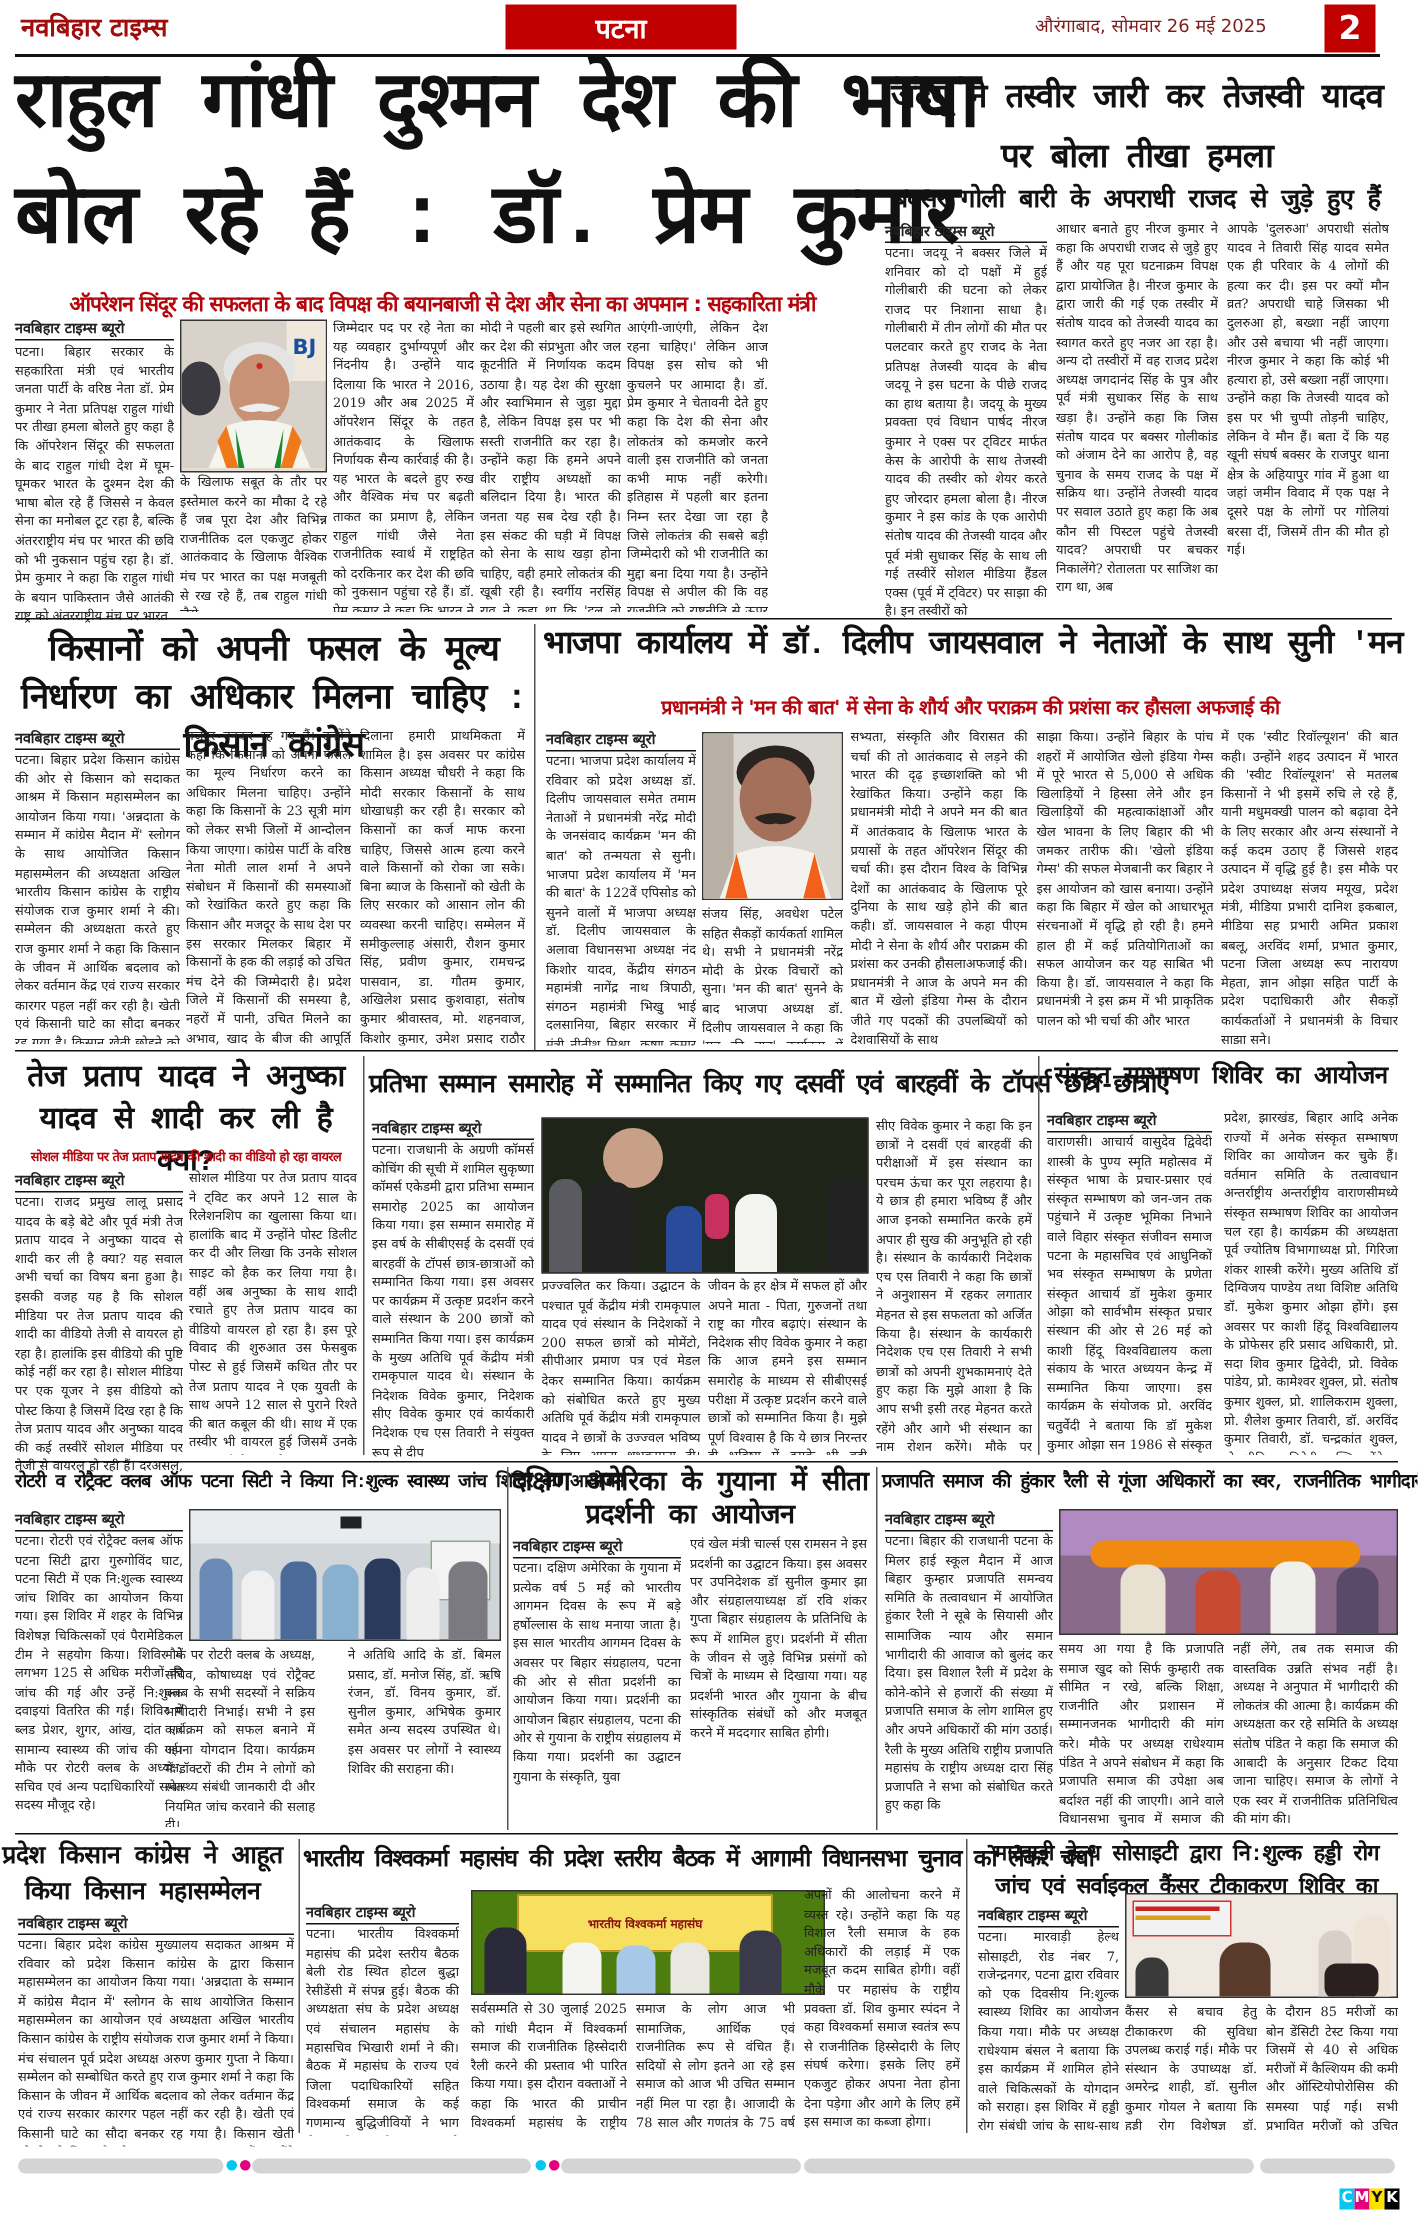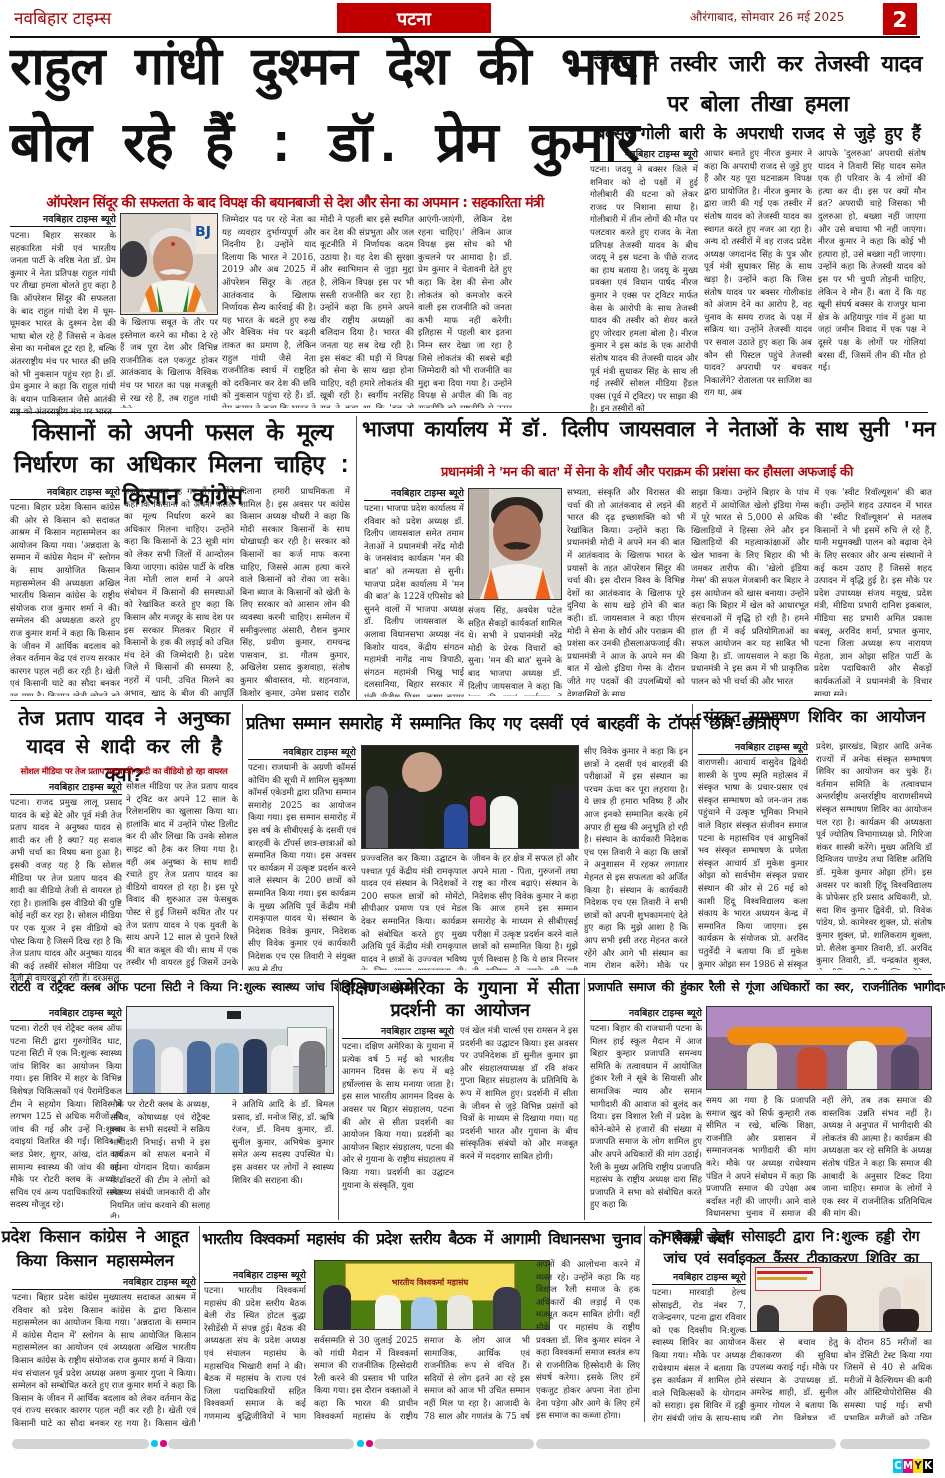--- a/index.html
+++ b/index.html
@@ -1,26 +1,26 @@
 <!DOCTYPE html>
 <html><head>
 <meta charset="utf-8">
 <style>
 *{box-sizing:border-box;margin:0;padding:0}
 html,body{width:945px;height:1478px;background:#fff;overflow:hidden}
 body{position:relative;font-family:"DejaVu Serif",serif;color:#111}
 .abs{position:absolute}
-.mast-name{left:14px;top:6px;font-family:"DejaVu Sans",sans-serif;font-weight:normal;color:#a00b0b;font-size:17px}
+.mast-name{left:14px;top:6px;font-family:"DejaVu Sans",sans-serif;font-weight:bold;color:#a00b0b;font-size:17px}
 .mast-city{left:337px;top:3px;width:154px;height:30px;background:#c00000;color:#fff;font-family:"DejaVu Sans",sans-serif;font-weight:bold;font-size:18px;display:flex;align-items:center;justify-content:center}
 .mast-date{left:690px;top:8px;font-family:"DejaVu Sans",sans-serif;font-size:12px;color:#7f1d1d}
 .mast-page{left:883px;top:3px;width:34px;height:32px;background:#c00000;color:#fff;font-family:"DejaVu Sans",sans-serif;font-weight:bold;font-size:22px;display:flex;align-items:center;justify-content:center}
 .rule{background:#111}
 .hl{font-family:Liberation Mono, monospace;font-weight:bold;color:#111;line-height:1.05;text-align:center}
 .sub-red{font-family:"DejaVu Sans",sans-serif;font-weight:bold;color:#b5060d;text-align:center;white-space:nowrap}
-.byline{font-family:"DejaVu Sans",sans-serif;font-size:9.5px;font-weight:bold;text-align:right;border-bottom:1px solid #111;padding-bottom:1px;color:#222}
+.byline{font-family:"DejaVu Sans",sans-serif;font-size:9.5px;font-weight:bold;text-align:left;border-bottom:1px solid #111;padding-bottom:1px;color:#222}
 .body{font-size:8.6px;line-height:12.6px;text-align:justify;color:#222;overflow:hidden;font-family:"DejaVu Serif",serif}
 .photo{overflow:hidden;border:1px solid #333}
 .footbar{height:10px;border-radius:5px;background:#d4d4d4}
 .dot{width:7px;height:7px;border-radius:50%;display:inline-block}
 .cmyk span{display:inline-block;width:10px;height:14px;color:#fff;font-size:10px;font-family:"DejaVu Sans",sans-serif;text-align:center;line-height:14px;font-weight:bold}
 .vline{background:#555;width:1px}
 </style>
 </head>
 <body>
 

